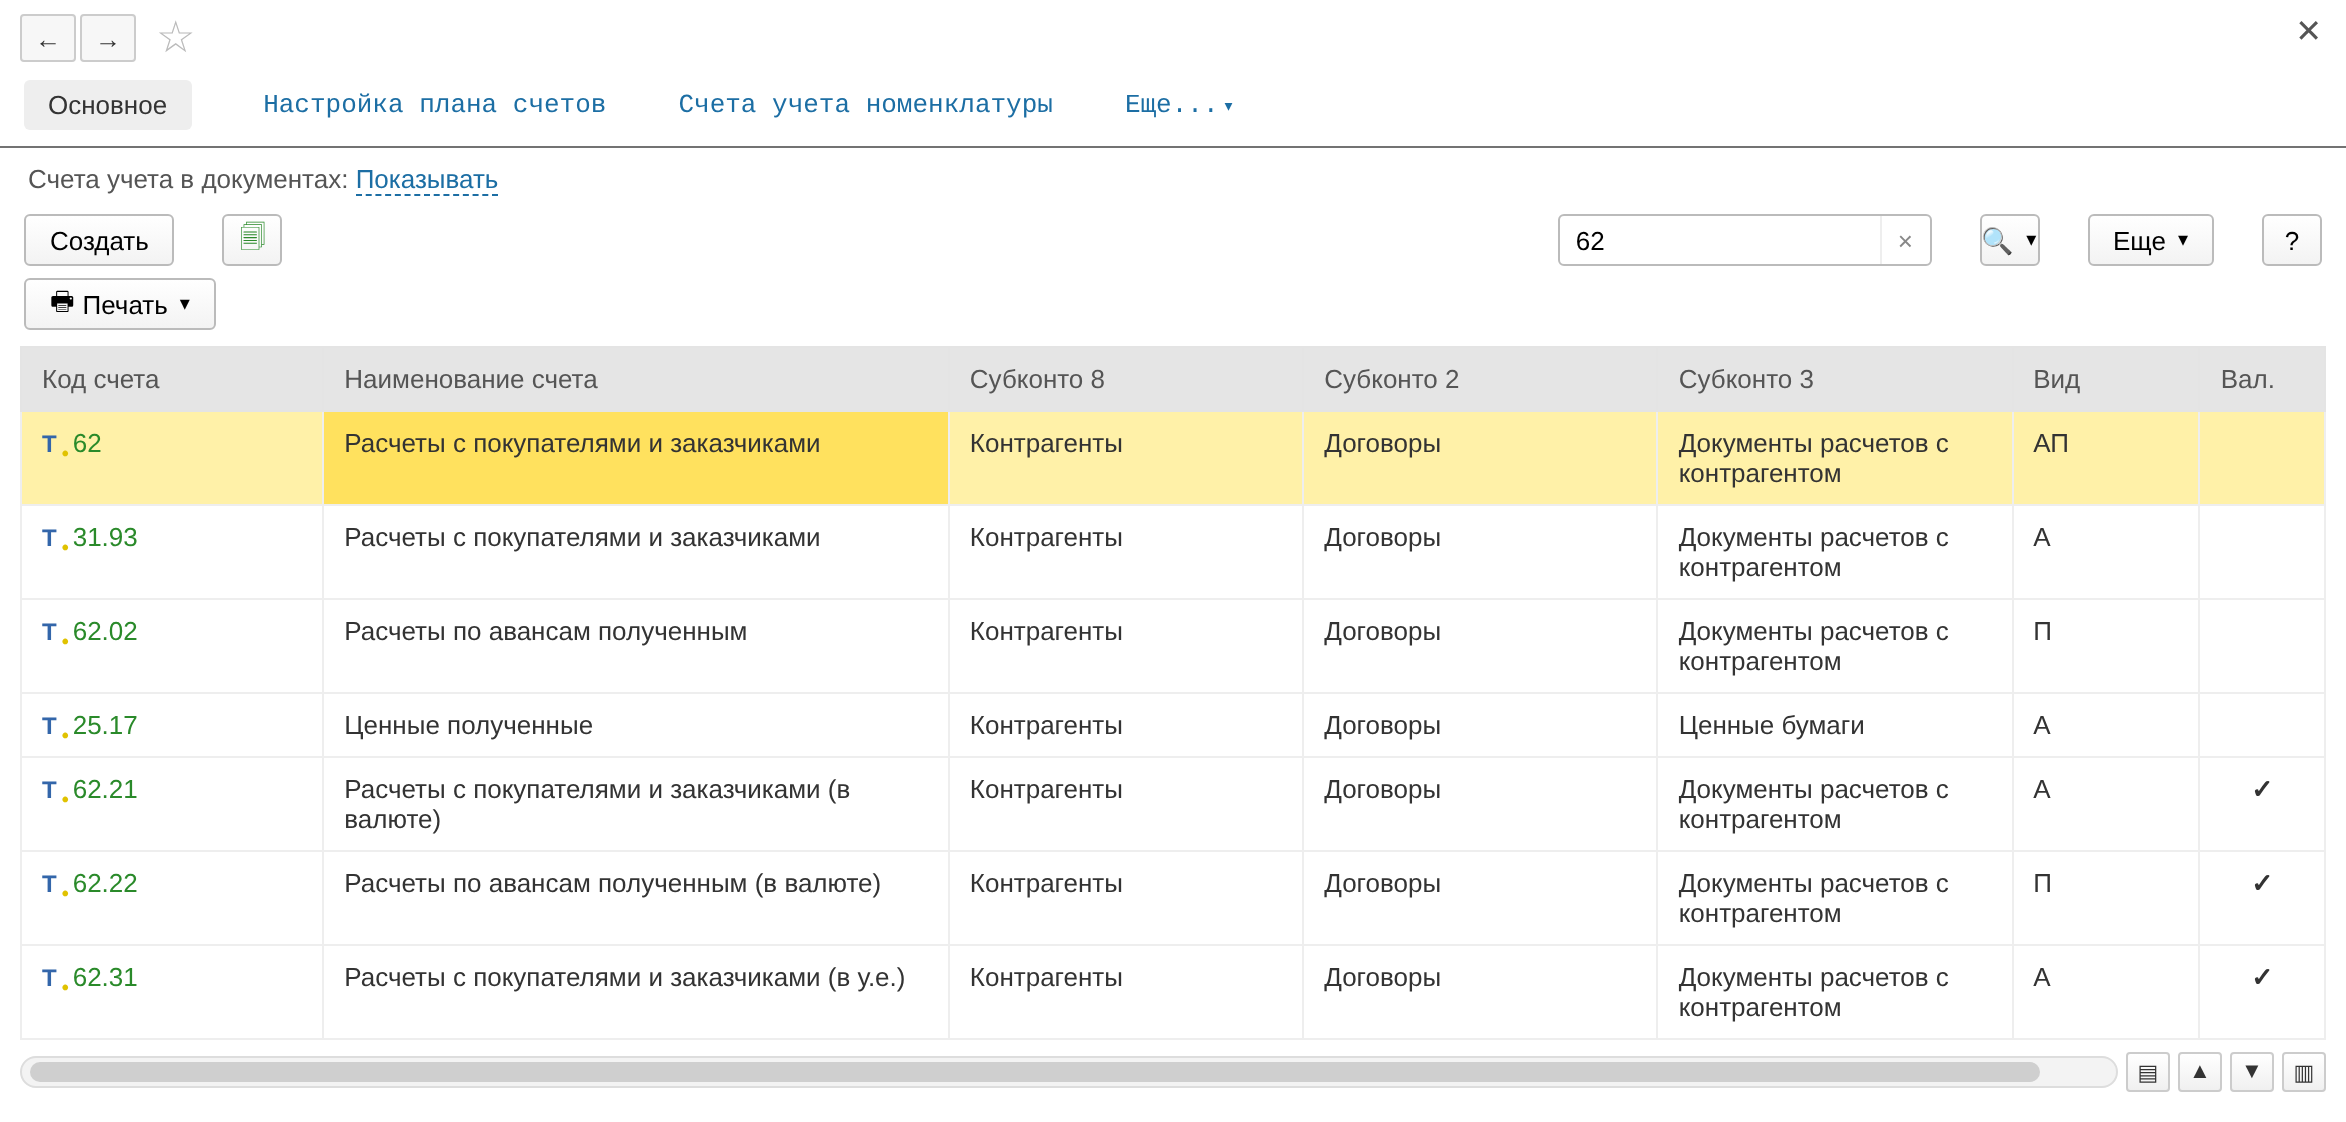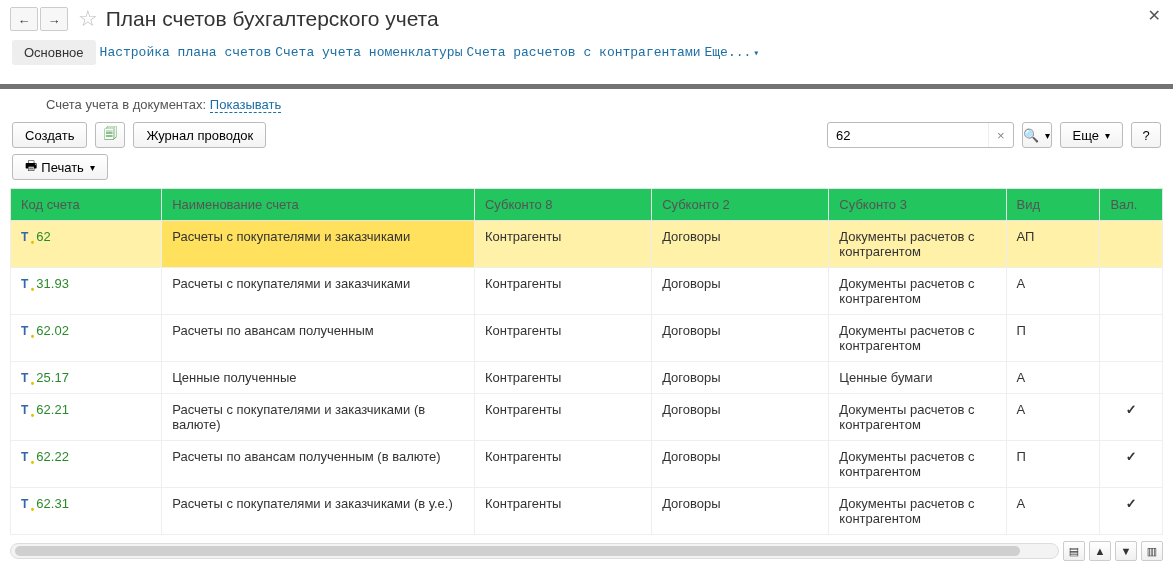--- a/index.html
+++ b/index.html
@@ -28,41 +28,40 @@
     cursor: pointer;
     margin-right: 2px;
     border-radius: 2px;
   }
   .star { color: #bbb; font-size: 22px; margin: 0 8px; }
   .title { font-size: 21px; color: #333; font-weight: normal; }
   .close-x { position: absolute; right: 12px; top: 6px; font-size: 16px; color: #555; cursor: pointer; }
   .tabs {
     display: flex;
     align-items: center;
-    gap: 4px;
-    padding: 4px 12px 19px 12px;
-    border-bottom: 5px solid #737373;
+    gap: 36px;
+    padding: 4px 12px 8px 12px;
+    border-bottom: 1px solid #737373;
   }
   .tab-main {
     background: #eee;
     padding: 5px 12px;
     border-radius: 3px;
   }
   .tab-link { color: #1c6ea4; cursor: pointer; text-decoration: none; font-family: Liberation Mono, monospace; }
   .caret-down { font-size: 10px; margin-left: 2px; }
   .docrow {
     padding: 8px 14px 4px 14px;
     color: #555;
-    margin-left: 32px;
   }
   .docrow a { color: #1c6ea4; text-decoration: none; border-bottom: 1px dashed #1c6ea4; }
   .toolbar {
     display: flex;
     align-items: center;
-    gap: 8px;
+    gap: 24px;
     padding: 6px 12px;
     flex-wrap: wrap;
   }
   .btn {
     border: 1px solid #bbb;
     background: linear-gradient(#fff,#f3f3f3);
     padding: 4px 12px;
     border-radius: 3px;
     cursor: pointer;
     display: inline-flex;
@@ -93,21 +92,21 @@
   table.grid {
     width: calc(100% - 20px);
     margin: 0 10px;
     border-collapse: collapse;
     table-layout: fixed;
   }
   table.grid th {
     text-align: left;
     font-weight: normal;
     color: #555;
-    background: #22c55e;
+    background: #e5e5e5;
     border: 1px solid #e4e4e4;
     padding: 8px 10px;
     font-size: 13px;
   }
   table.grid td {
     border: 1px solid #eee;
     padding: 8px 10px;
     vertical-align: top;
     font-size: 13px;
     color: #333;
@@ -152,43 +151,40 @@
 <body>
 
 <div class="topbar">
   <div class="nav-btn">
     <span>←</span>
   </div>
   <div class="nav-btn">
     <span>→</span>
   </div>
   <span class="star">☆</span>
-  <span class="title">План счетов бухгалтерского учета</span>
   <span class="close-x">✕</span>
 </div>
 
 <div class="tabs">
   <span class="tab-main">Основное</span>
   <a class="tab-link">Настройка плана счетов</a>
   <a class="tab-link">Счета учета номенклатуры</a>
-  <a class="tab-link">Счета расчетов с контрагентами</a>
   <a class="tab-link"><span>Еще...</span><span class="caret-down">▾</span></a>
 </div>
 
 <div class="docrow">
   <span>Счета учета в документах:</span>
   <a href="#">Показывать</a>
 </div>
 
 <div class="toolbar">
   <button class="btn">Создать</button>
   <button class="btn btn-icon">
     <span style="color:#2a8a2a;">🗐</span>
   </button>
-  <button class="btn">Журнал проводок</button>
   <div class="spacer"></div>
   <div class="search-wrap">
     <input class="search-input" value="62" style="">
     <span class="search-clear">×</span>
   </div>
   <button class="btn btn-icon">
     <span style="color:#1c6ea4;">🔍</span>
       <span class="caret-down">▾</span>
   </button>
   <button class="btn">

